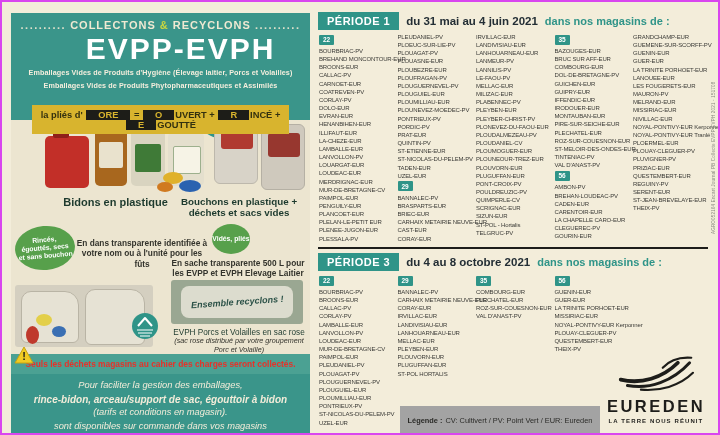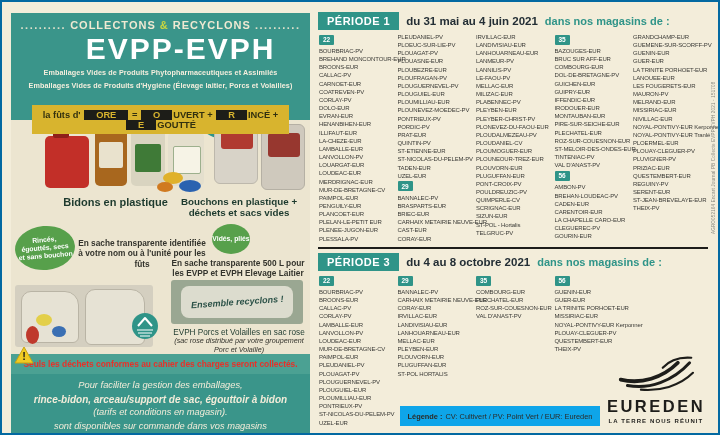--- a/index.html
+++ b/index.html
@@ -1,18 +1,18 @@
 <!DOCTYPE html>
 <html><head>
 <meta charset="utf-8">
 <style>
   * { margin:0; padding:0; box-sizing:border-box; }
   body { background:#ffffff; font-family:"Liberation Sans", sans-serif; }
   .page { position:relative; width:720px; height:435px; background:#f3edda;
-          border:2px solid #0369a1; outline:1px solid #cfccbd; overflow:hidden; }
+          border:2px solid #d946ef; outline:1px solid #cfccbd; overflow:hidden; }
 
   
   .left { position:absolute; left:9px; top:11px; width:299px; height:420px; background:#3a958a; }
   .lp-head { position:absolute; top:6px; left:0; width:100%; text-align:center; color:#efe9d2; }
   .collect-line { font-size:11px; font-weight:bold; letter-spacing:1px; }
   .collect-line .dots { letter-spacing:1.5px; opacity:.9; }
   .collect-line .amp { color:#c9d63f; }
   .evpp { font-size:30px; font-weight:bold; color:#ffffff; letter-spacing:2px; line-height:1.05; margin-top:2px;margin-left:40px; }
   .sub { font-size:7.2px; font-weight:bold; color:#f4eedd; margin-top:3.5px; letter-spacing:.1px; }
 
@@ -95,21 +95,21 @@
 
   .cols { position:absolute; left:317px; width:392px; display:flex; }
   .cols1 { top:31px; } .cols2 { top:272px; }
   .col { width:78.5px; flex:none; }
   .dept { width:15px; background:#2f9488; color:#fff; font-size:6.5px; font-weight:bold;
           text-align:center; padding:1.5px 0; margin:1.5px 0 2.5px; border-radius:1px; }
   .store { font-size:6px; line-height:8.15px; color:#3b3b37; white-space:nowrap; letter-spacing:-.15px; }
 
   .divider { position:absolute; top:245px; left:316px; width:390px; height:1.5px; background:#1d1d1a; }
 
-  .legend { position:absolute; top:404px; left:398px; width:200px; height:20px; background:#0ea5e9;
+  .legend { position:absolute; top:404px; left:398px; width:200px; height:28px; background:#a3a3a3;
             display:flex; align-items:center; justify-content:center; font-size:7.4px; color:#2b2b28; gap:3px; }
   .legend .lab { font-weight:bold; }
 
   .eureden { position:absolute; right:8px; bottom:9px; width:108px; text-align:center; color:#1d1d1a; }
   .eureden .name { font-size:16.5px; font-weight:bold; letter-spacing:2.5px; margin-top:1px; }
   .eureden .tag { font-size:6px; font-weight:bold; letter-spacing:1.1px; margin-top:2px; }
 
   .sidenote { position:absolute; right:2px; top:32px; height:200px; writing-mode:vertical-rl;
               transform:rotate(180deg); font-size:4.5px; color:#8a8a80; letter-spacing:.2px; }
 </style>
@@ -121,43 +121,43 @@
   <div class="left">
     <div class="lp-head">
       <div class="collect-line">
         <span class="dots">..........</span>
         <span>COLLECTONS</span>
         <span class="amp">&amp;</span>
         <span>RECYCLONS</span>
         <span class="dots">..........</span>
       </div>
       <div class="evpp">EVPP-EVPH</div>
+      <div class="sub">Emballages Vides de Produits d'Hygiène (Élevage laitier, Porcs et Volailles)</div>
       <div class="sub">Emballages Vides de Produits Phytopharmaceutiques et Assimilés</div>
-      <div class="sub">Emballages Vides de Produits d'Hygiène (Élevage laitier, Porcs et Volailles)</div>
     </div>
 
     <div class="collage">
 
       <div class="ph ph-red"></div>
       <div class="ph ph-amber"></div>
       <div class="ph ph-jug1"></div>
       <div class="ph ph-jug2"></div>
       <svg class="arrow-svg" viewBox="0 0 36 30">
         <path d="M4 2 C 8 16, 18 22, 28 20" fill="none" stroke="#2f9488" stroke-width="3.2" stroke-linecap="round"></path>
         <path d="M24 15 L33 20 L23 26 Z" fill="#2f9488"></path>
       </svg>
       <div class="ph ph-cap cap-y"></div>
       <div class="ph ph-cap cap-b"></div>
       <div class="ph ph-cap cap-o"></div>
       <div class="ph ph-pouch1"></div>
       <div class="ph ph-pouch2"></div>
 
       <div class="col-title bidons-title">Bidons en plastique</div>
       <div class="gbadge badge-rinces">Rincés, égouttés, secs et sans bouchon</div>
-      <div class="col-sache bidons-sache">En sache transparente identifiée à votre nom ou à l'unité pour les fûts</div>
+      <div class="col-sache bidons-sache">En dans transparente identifiée à votre nom ou à l'unité pour les fûts</div>
 
       <div class="col-title bouchons-title">Bouchons en plastique + déchets et sacs vides</div>
       <div class="gbadge badge-vides">Vidés, pliés</div>
       <div class="col-sache bouchons-sache">En sache transparente 500 L pour les EVPP et EVPH Elevage Laitier</div>
 
       <div class="ph bagphoto">
         <div class="bag bag1">
           <div class="blob blob-y"></div>
           <div class="blob blob-b"></div>
           <div class="blob blob-r"></div>
@@ -182,36 +182,36 @@
         <span class="label">ADIVALOR</span>
       </div>
 
       <div class="sacrose">
         <div class="b">EVPH Porcs et Volailles en sac rose</div>
         <div class="i">(sac rose distribué par votre groupement Porc et Volaille)</div>
       </div>
     </div>
 
     <div class="rulebox">
-      <span>la fûts d'</span>
+      <span>la pliés d'</span>
       <span class="bb">ORE</span>
       <span>=</span>
       <span class="bb">O</span><span>UVERT</span>
       <span>+</span>
       <span class="bb">R</span><span>INCÉ</span>
       <span>+</span>
       <span class="bb">E</span><span>GOUTTÉ</span>
     </div>
 
     <div class="warnband">
       <svg class="warntri" viewBox="0 0 20 18">
         <path d="M10 1 L19 17 H1 Z" fill="#f0cb23" stroke="#c9a512" stroke-width="1"></path>
         <text x="10" y="14" text-anchor="middle" font-size="11" font-weight="bold" fill="#1d1d18">!</text>
       </svg>
-      <span class="txt">Seuls les déchets conformes au cahier des charges seront collectés.</span>
+      <span class="txt">Seuls les déchets magasins au cahier des charges seront collectés.</span>
     </div>
 
     <div class="lp-footer">
       <div>Pour faciliter la gestion des emballages,</div>
       <div class="bold">rince-bidon, arceau/support de sac, égouttoir à bidon</div>
       <div>(tarifs et conditions en magasin).</div>
       <div>sont disponibles sur commande dans vos magasins</div>
     </div>
   </div>
 

